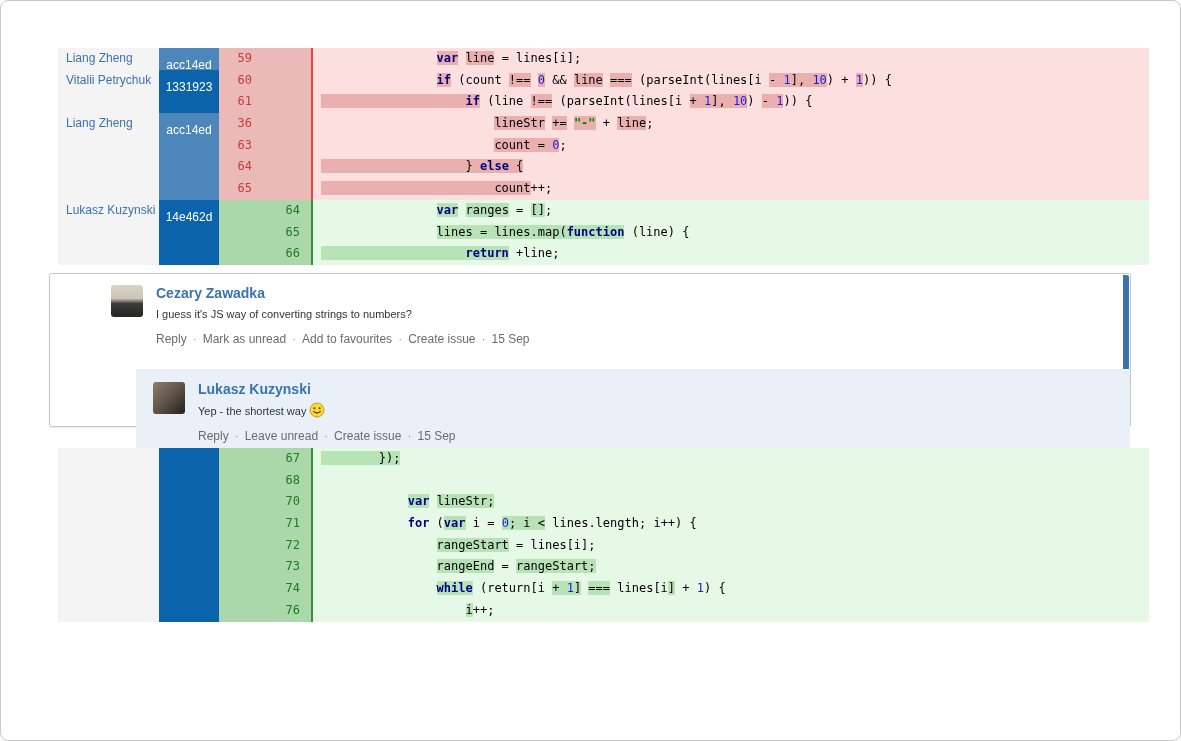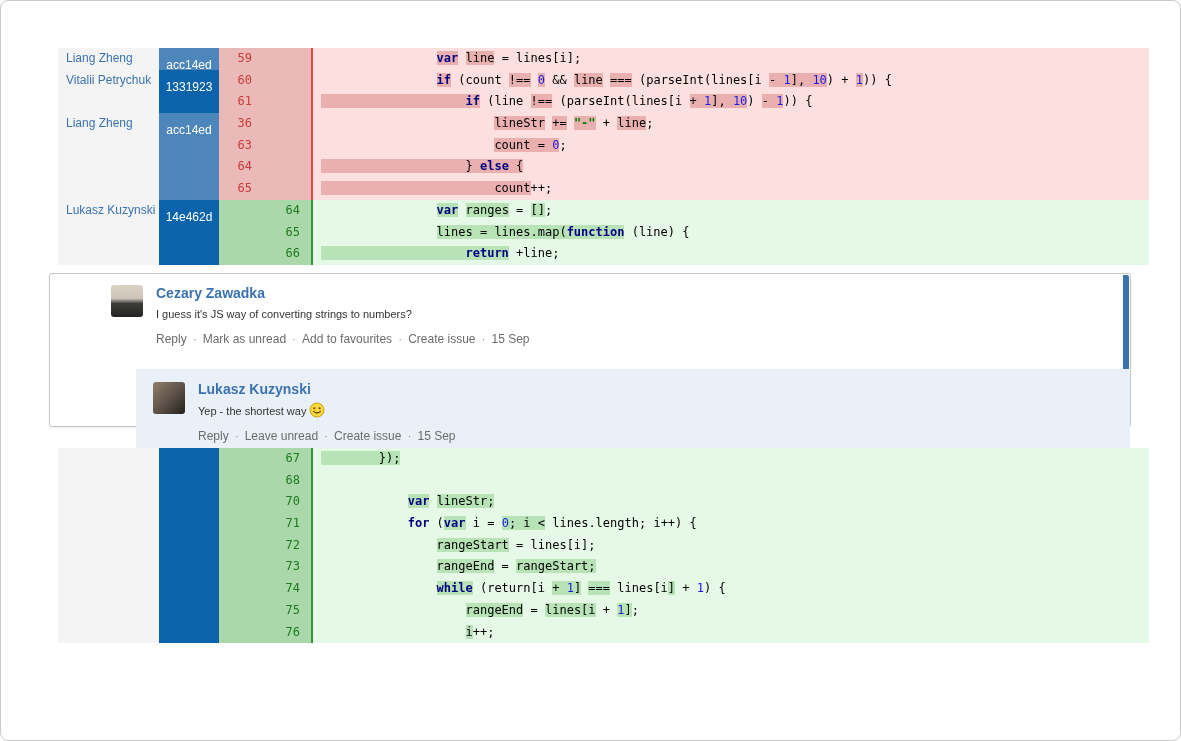--- a/index.html
+++ b/index.html
@@ -245,28 +245,19 @@
           <span class="old"></span>
           <span class="new">74</span>
         </div>
         <div class="c-code"><span>                </span><span class="k hl">while</span><span> (return[i </span><span class="hl">+ </span><span class="n hl">1</span><span class="hl">]</span><span> </span><span class="hl">===</span><span> lines[i</span><span class="hl">]</span><span> + </span><span class="n">1</span><span>) {</span></div>
       </div>
       <div class="drow add">
         <div class="c-author"></div>
         <div class="c-commit dark"></div>
         <div class="c-nums">
           <span class="old"></span>
-          <span class="new">75</span>
-        </div>
-        <div class="c-code"><span>                    </span><span class="hl">rangeEnd</span><span> = </span><span class="hl">lines[i</span><span> + </span><span class="n hl">1</span><span class="hl">]</span><span>;</span></div>
-      </div>
-      <div class="drow add">
-        <div class="c-author"></div>
-        <div class="c-commit dark"></div>
-        <div class="c-nums">
-          <span class="old"></span>
           <span class="new">76</span>
         </div>
         <div class="c-code"><span>                    </span><span class="hl">i</span><span>++;</span></div>
       </div>
     </div>
 
 </div>
 
 </body></html>

